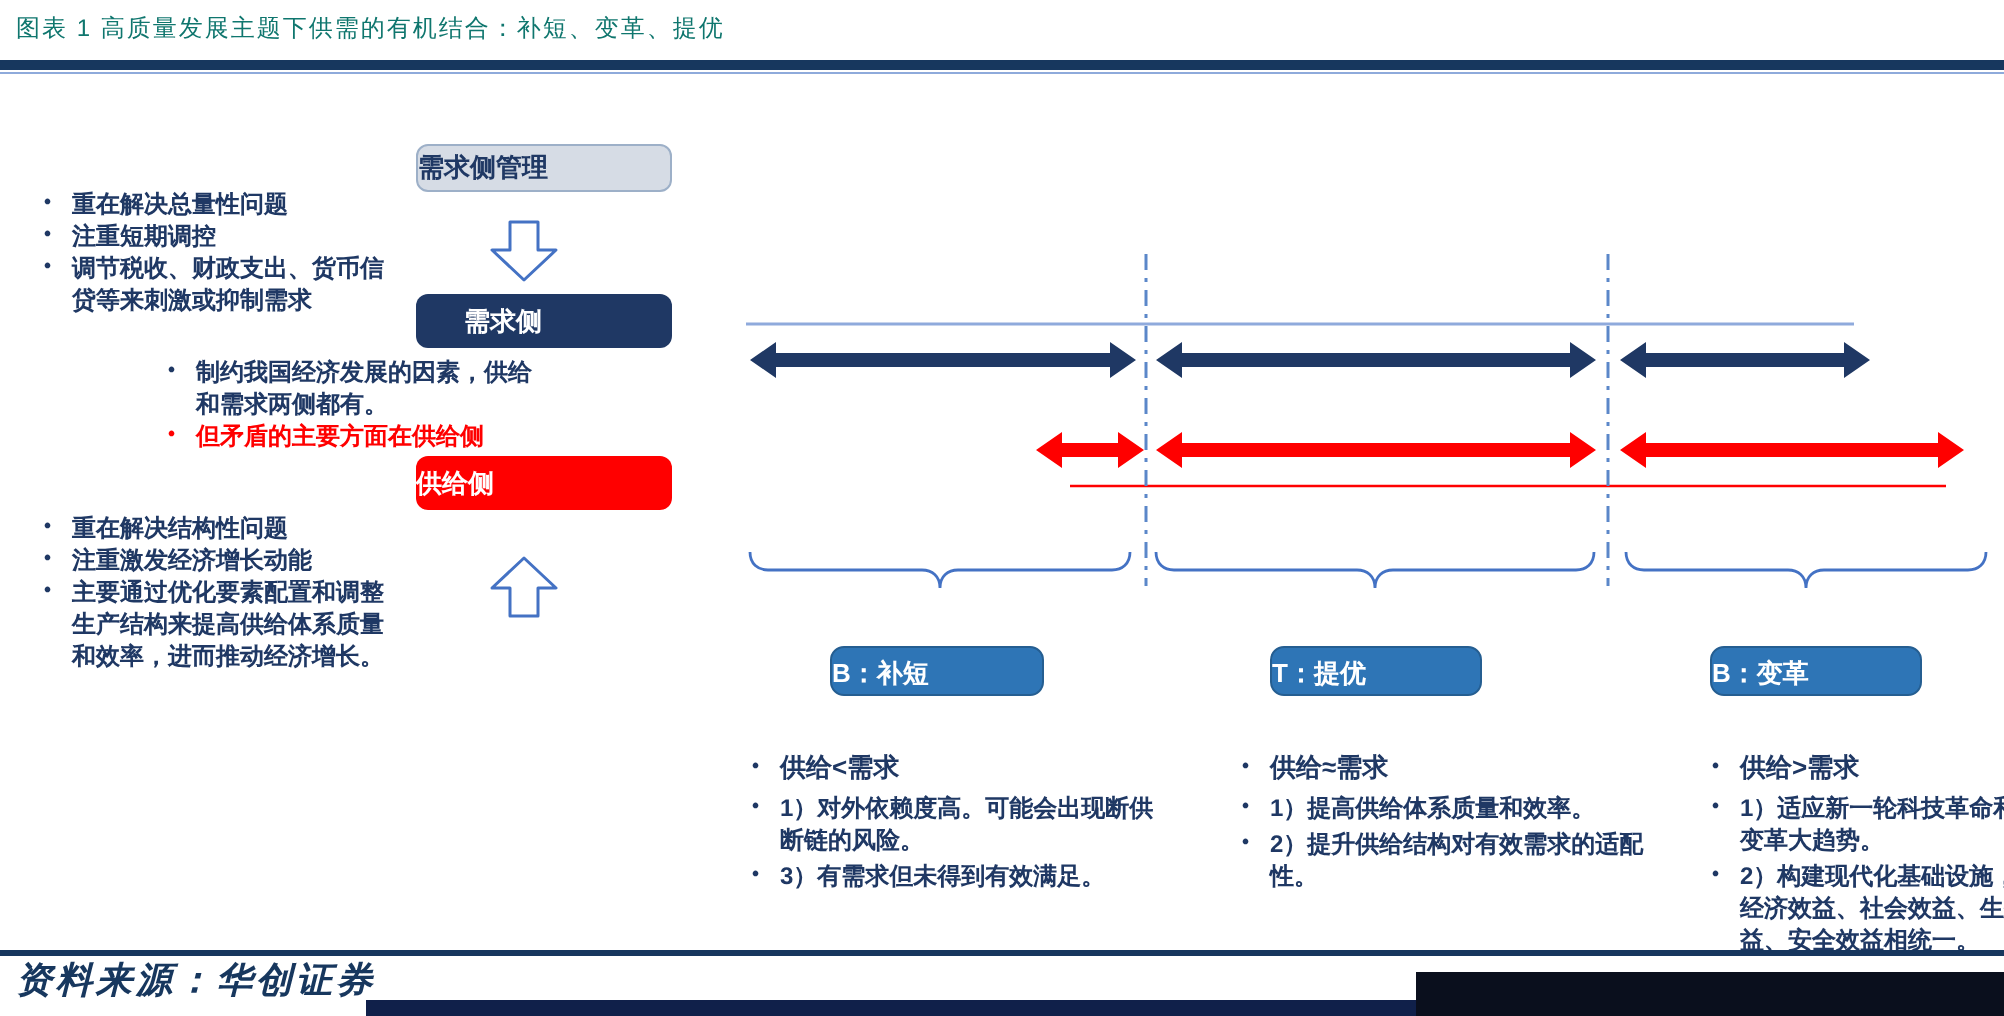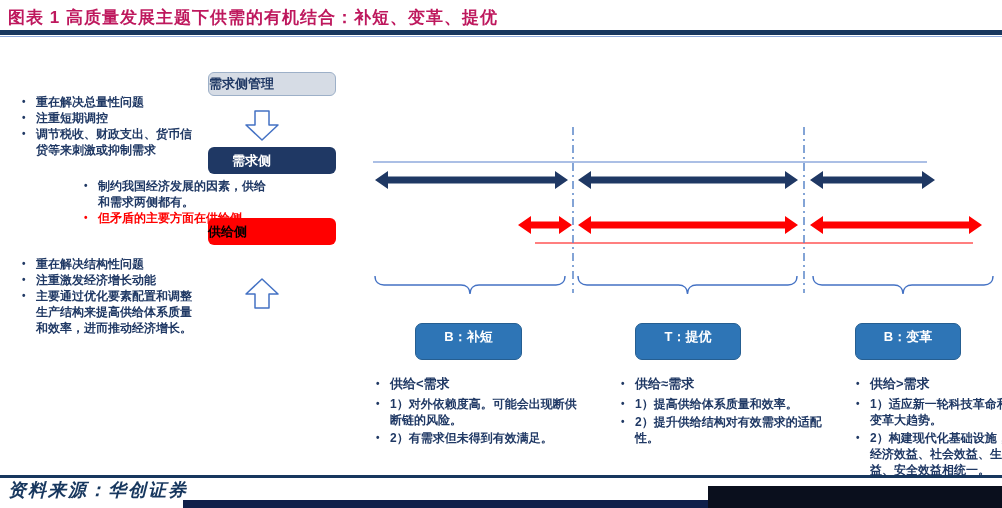--- a/index.html
+++ b/index.html
@@ -4,44 +4,44 @@
 <style>
   * { margin:0; padding:0; box-sizing:border-box; }
   html,body { background:#ffffff; }
   #page {
     position:relative; width:1002px; height:508px; overflow:hidden;
     background:#ffffff; font-family:"Liberation Sans", sans-serif;
   }
   .abs { position:absolute; }
 
   
-  #title { left:8px; top:6px; font-size:17px; font-weight:bold; color:#be185d; letter-spacing:1px; }
+  #title { left:8px; top:6px; font-size:12px; font-weight:normal; color:#0f766e; letter-spacing:1px; }
   #title-rule { left:0; top:30px; width:1002px; height:5px; background:#17375E; }
   #title-rule2 { left:0; top:36px; width:1002px; height:1px; background:#8EAADB; }
 
   
   .note-list { color:#1F3864; font-size:12px; font-weight:600; line-height:16px; }
   .note-item { display:flex; }
   .blt { width:14px; flex:0 0 14px; font-size:10px; line-height:16px; text-align:left; }
   .note-text { flex:1; }
   .red-text { color:#FF0000; }
   .col-heading { font-size:13px; font-weight:bold; }
 
   
   .flow-box { left:208px; width:128px; font-weight:bold;
               font-size:13px; border-radius:6px; }
   #box-demand-mgmt { top:72px; height:24px; line-height:22px; background:#D6DCE5;
                      border:1px solid #9DB0C8; color:#1F3864; }
   #box-demand { top:147px; height:27px; line-height:27px; background:#1F3864; color:#ffffff;padding-left:24px; }
-  #box-supply { top:218px; height:27px; line-height:27px; background:#FF0000; color:#000000; }
+  #box-supply { top:228px; height:27px; line-height:27px; background:#FF0000; color:#ffffff; }
   #box-supply-mgmt { top:321px; height:25px; line-height:23px; background:#FBE5D6;
                      border:1px solid #DFC0A0; color:#1F3864; }
 
   
-  .cat-box { top:323px; height:37px; line-height:25px; text-align:center;
+  .cat-box { top:323px; height:25px; line-height:25px; 
              background:#2E75B6; color:#ffffff; font-weight:bold; font-size:13px;
              border-radius:7px; border:1px solid #255E91; }
 
   
   #footer-rule { left:0; top:475px; width:1002px; height:3px; background:#17375E; }
   #source-note { left:8px; top:478px; font-size:18px; font-weight:bold; font-style:italic;
                  letter-spacing:2px; color:#17375E; font-family:"Liberation Serif", serif; }
   #bottom-bar-left { left:183px; top:500px; width:525px; height:8px; background:#10204A; }
   #bottom-bar-right { left:708px; top:486px; width:294px; height:22px; background:#0A0F1D; }
 </style>
@@ -138,21 +138,21 @@
     <div class="note-item">
       <span class="blt">•</span>
       <span class="note-text col-heading">供给&lt;需求</span>
     </div>
     <div class="note-item" style="margin-top:4px;">
       <span class="blt">•</span>
       <span class="note-text" style="width:178px;">1）对外依赖度高。可能会出现断供断链的风险。</span>
     </div>
     <div class="note-item" style="margin-top:2px;">
       <span class="blt">•</span>
-      <span class="note-text">2）有需求但未得到有效满足。</span>
+      <span class="note-text">3）有需求但未得到有效满足。</span>
     </div>
   </div>
 
   <div class="abs note-list" style="left:621px; top:376px; width:212px;">
     <div class="note-item">
       <span class="blt">•</span>
       <span class="note-text col-heading">供给≈需求</span>
     </div>
     <div class="note-item" style="margin-top:4px;">
       <span class="blt">•</span>

